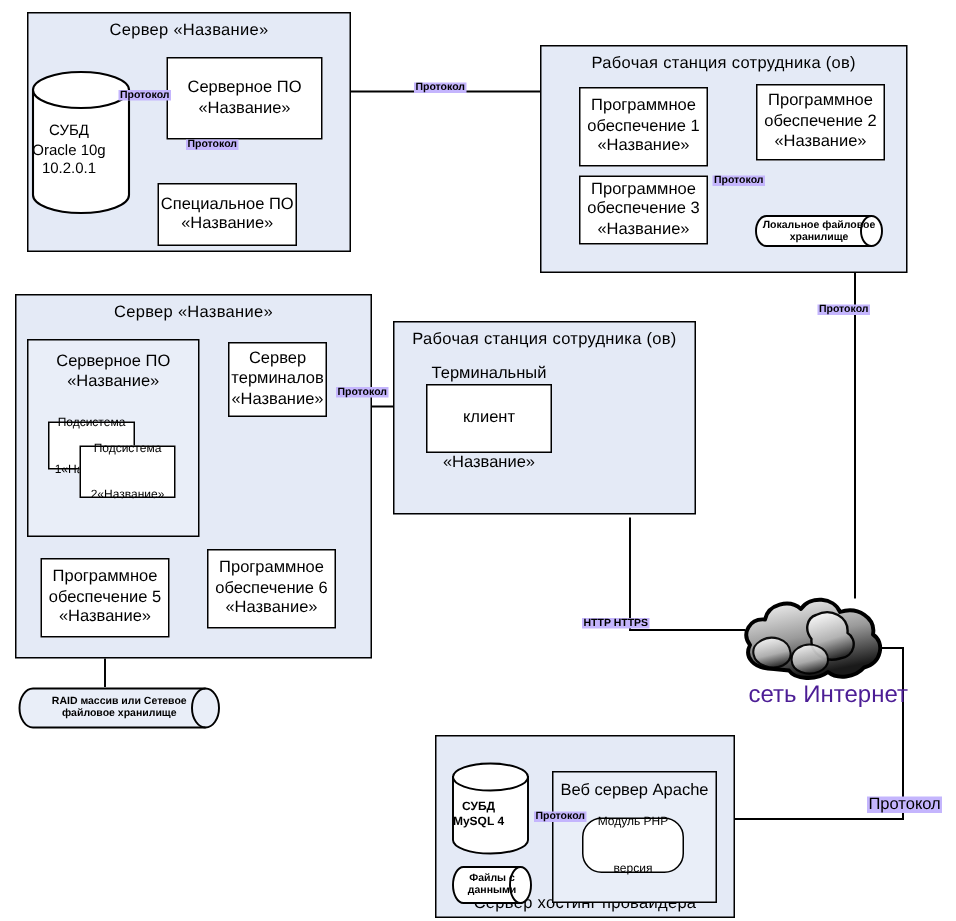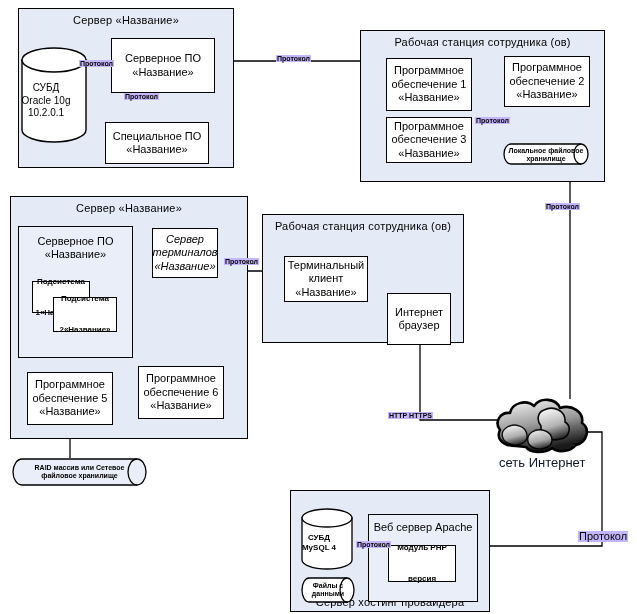--- a/index.html
+++ b/index.html
@@ -46,36 +46,36 @@
     display: flex;
     flex-direction: column;
     align-items: center;
     justify-content: center;
     text-align: center;
     font-size: 11px;
     line-height: 1.22;
     color: #000;
   }
   .box.white { background: #ffffff; }
-  .box.small { font-size: 8px; line-height: 1.2; font-weight: bold; gap: 21px; }
+  .box.small { font-size: 8px; line-height: 1.2; font-weight: normal; gap: 21px; }
   .lbl {
     position: absolute;
     background: #c4b5fd;
     font-size: 7px;
     font-weight: bold;
     color: #000;
     white-space: nowrap;
     padding: 0 1px;
     line-height: 1;
   }
   .lbl.big { font-size: 11px; font-weight: normal; }
   .cloud-label {
     position: absolute;
-    font-size: 13px;
-    color: #0f172a;
+    font-size: 16px;
+    color: #4c1d95;
     white-space: nowrap;
   }
   .cyl, .store {
     position: absolute;
     box-sizing: border-box;
     display: flex;
     flex-direction: column;
     align-items: center;
     justify-content: center;
     text-align: center;
@@ -161,21 +161,21 @@
       <div>Oracle 10g</div>
       <div>10.2.0.1</div>
     </div>
   </div>
 
   <div class="box white" style="left:111px; top:38px; width:104px; height:55px;">
     <div>Серверное ПО</div>
     <div>«Название»</div>
   </div>
 
-  <div class="box white" style="left:105px; top:122px; width:104px; height:42px;">
+  <div class="box white" style="left:105px; top:122px; width:93px; height:42px;">
     <div>Специальное ПО</div>
     <div>«Название»</div>
   </div>
 
   <div class="lbl" style="left:79px; top:60px;">Протокол</div>
   <div class="lbl" style="left:124px; top:93px;">Протокол</div>
   <div class="lbl" style="left:276px; top:55px;">Протокол</div>
 
   <div class="panel" style="left:360px; top:30px; width:245px; height:152px;">
     <div class="panel-title top">Рабочая станция сотрудника (ов)</div>
@@ -225,21 +225,21 @@
   <div class="box white small" style="left:32px; top:281px; width:58px; height:32px;">
     <div>Подсистема</div>
     <div>1«Название»</div>
   </div>
 
   <div class="box white small" style="left:53px; top:297px; width:64px; height:35px;">
     <div>Подсистема</div>
     <div>2«Название»</div>
   </div>
 
-  <div class="box white" style="left:152px; top:228px; width:66px; height:50px;font-style:italic;">
+  <div class="box white" style="left:152px; top:228px; width:66px; height:50px;">
     <div>Сервер</div>
     <div>терминалов</div>
     <div>«Название»</div>
   </div>
 
   <div class="box white" style="left:27px; top:372px; width:86px; height:53px;">
     <div>Программное</div>
     <div>обеспечение 5</div>
     <div>«Название»</div>
   </div>
@@ -260,30 +260,26 @@
       <div>файловое хранилище</div>
     </div>
   </div>
 
   <div class="lbl" style="left:224px; top:258px;">Протокол</div>
 
   <div class="panel" style="left:262px; top:214px; width:202px; height:129px;">
     <div class="panel-title top">Рабочая станция сотрудника (ов)</div>
   </div>
 
-  <div class="box white" style="left:284px; top:256px; width:84px; height:46px;">
+  <div class="box white" style="left:284px; top:256px; width:84px; height:46px;gap:16px;">
     <div>Терминальный</div>
     <div>клиент</div>
     <div>«Название»</div>
   </div>
 
-  <div class="box white" style="left:387px; top:293px; width:64px; height:52px;">
-    <div>Интернет</div>
-    <div>браузер</div>
-  </div>
 
   <div class="lbl" style="left:388px; top:412px;">HTTP HTTPS</div>
 
   <div style="position:absolute; left:492px; top:396px; width:100px; height:62px;">
     <svg class="shape" width="100" height="62" viewBox="0 0 100 62">
       <defs>
         <linearGradient id="cg" x1="0" y1="0" x2="0.35" y2="1">
           <stop offset="0%" stop-color="#ffffff"></stop>
           <stop offset="55%" stop-color="#9a9a9a"></stop>
           <stop offset="100%" stop-color="#1a1a1a"></stop>
@@ -330,20 +326,20 @@
     <div class="store-txt" style="top:5px;">
       <div>Файлы с</div>
       <div>данными</div>
     </div>
   </div>
 
   <div class="box" style="left:368px; top:514px; width:110px; height:88px; justify-content:flex-start; padding-top:6px; background:#e9eef8;">
     <div>Веб сервер Apache</div>
   </div>
 
-  <div class="box white small" style="left:388px; top:545px; width:68px; height:37px;">
+  <div class="box white small" style="left:388px; top:545px; width:68px; height:37px;border-radius:13px;">
     <div>Модуль PHP</div>
     <div>версия</div>
   </div>
 
   <div class="lbl" style="left:356px; top:541px;">Протокол</div>
 
 </div>
 
 </body></html>

